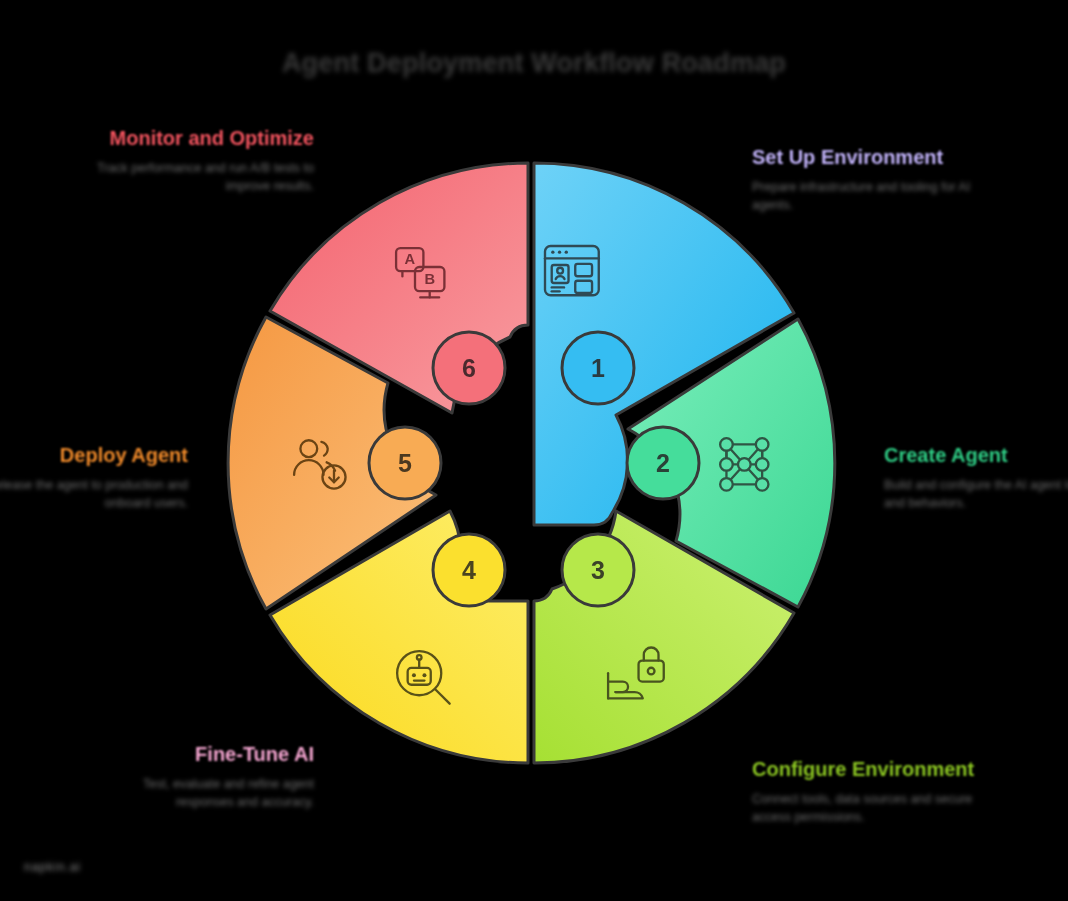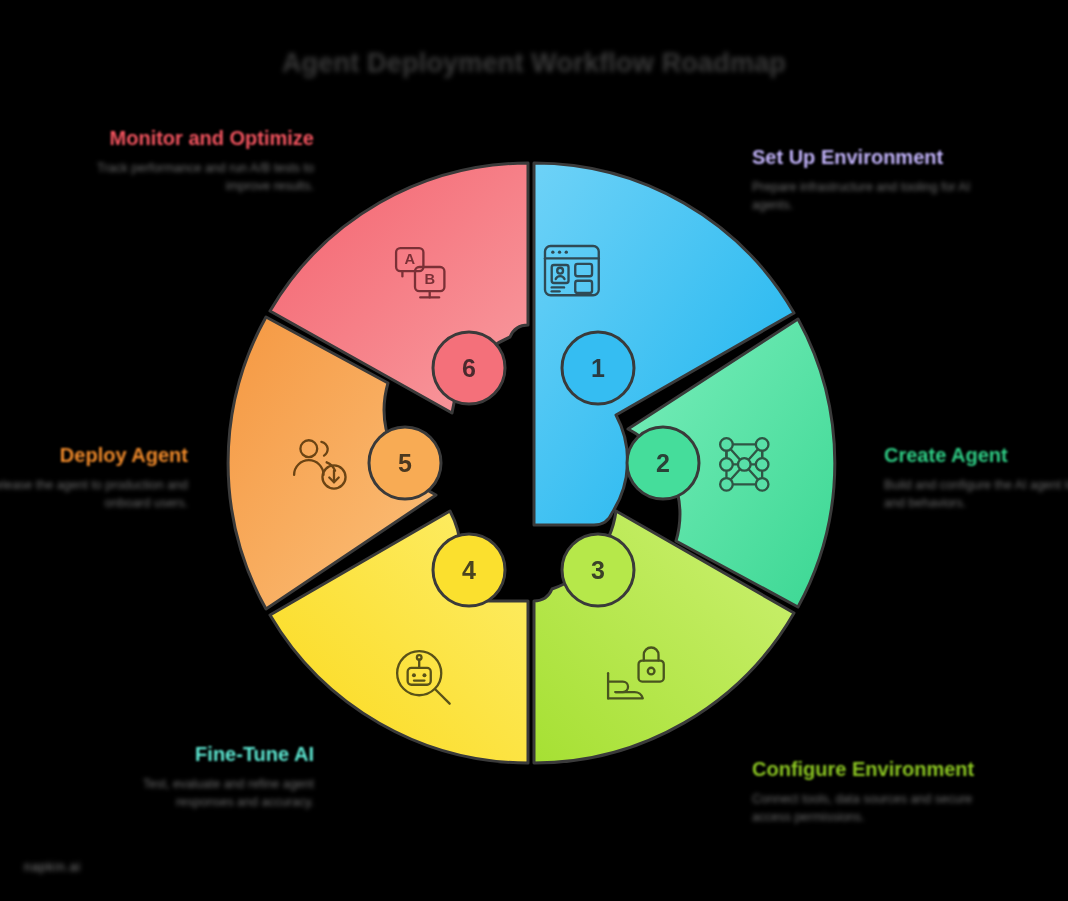--- a/index.html
+++ b/index.html
@@ -263,21 +263,21 @@
   <div class="label-title" style="color:#f4545f">Monitor and Optimize</div>
   <div class="label-desc">Track performance and run A/B tests to improve results.</div>
 </div>
 
 <div class="label-block align-right" id="label-deploy">
   <div class="label-title" style="color:#f08a2a">Deploy Agent</div>
   <div class="label-desc">Release the agent to production and onboard users.</div>
 </div>
 
 <div class="label-block align-right" id="label-finetune">
-  <div class="label-title" style="color:#5eead4">Fine-Tune AI</div>
+  <div class="label-title" style="color:#f9a8d4">Fine-Tune AI</div>
   <div class="label-desc">Test, evaluate and refine agent responses and accuracy.</div>
 </div>
 
 <div class="label-block align-left" id="label-configure">
   <div class="label-title" style="color:#8cc722">Configure Environment</div>
   <div class="label-desc">Connect tools, data sources and secure access permissions.</div>
 </div>
 
 <div class="label-block align-left" id="label-create">
   <div class="label-title" style="color:#2fcf86">Create Agent</div>

